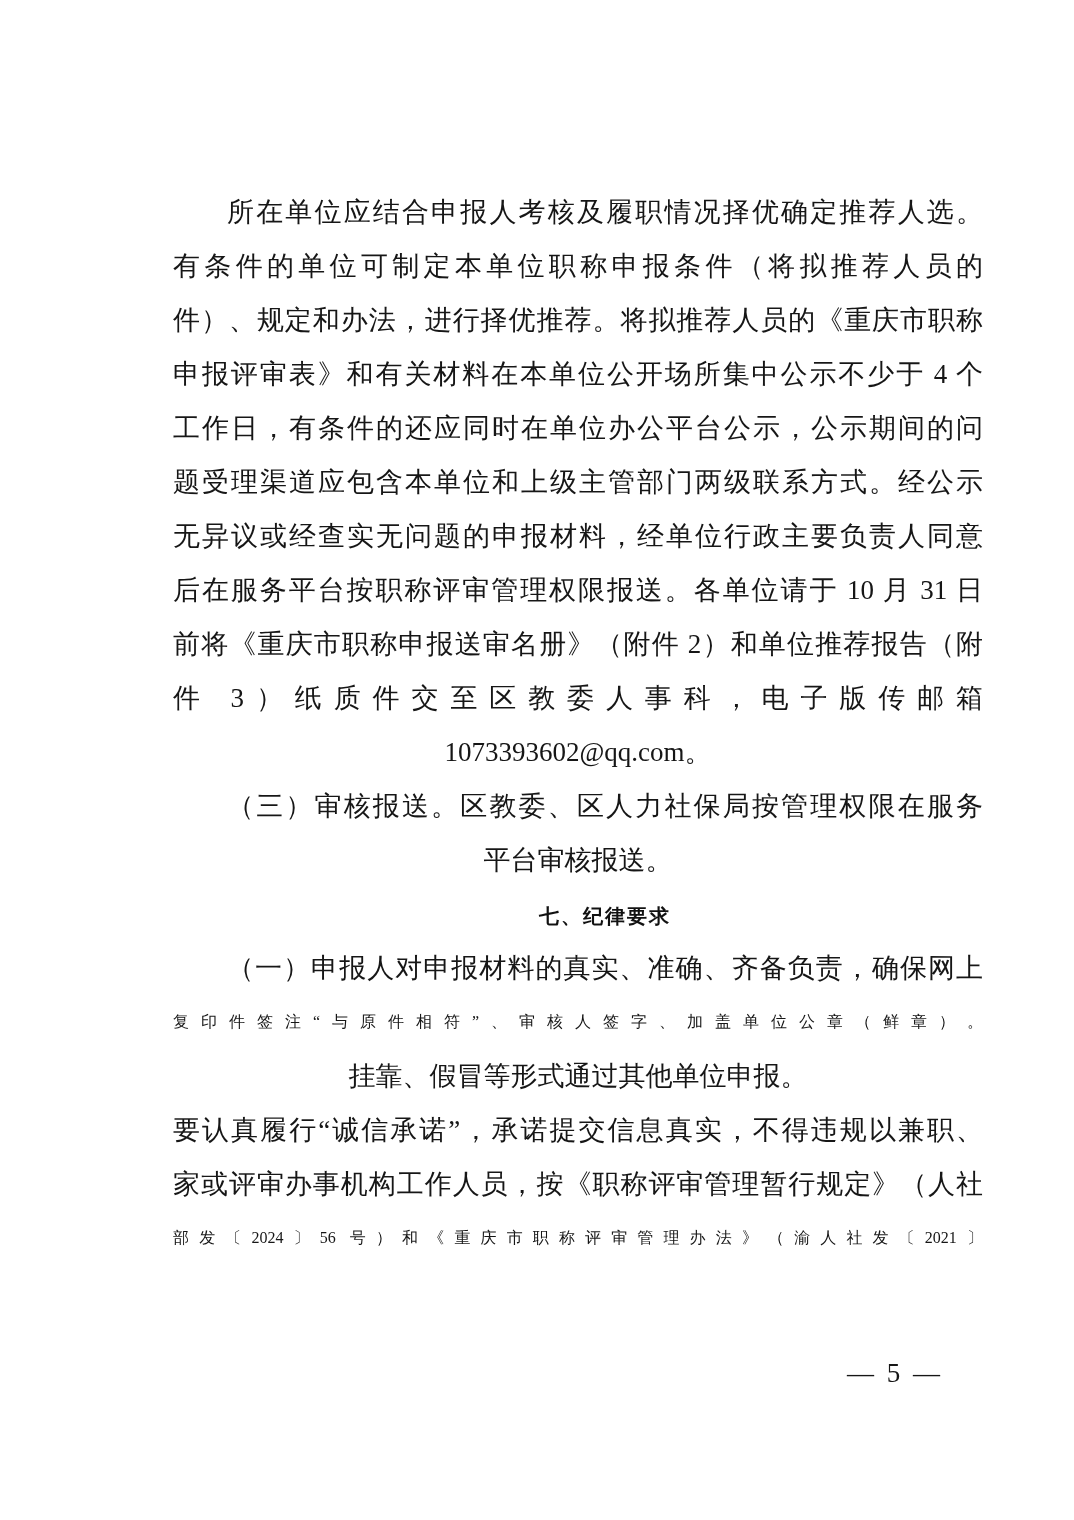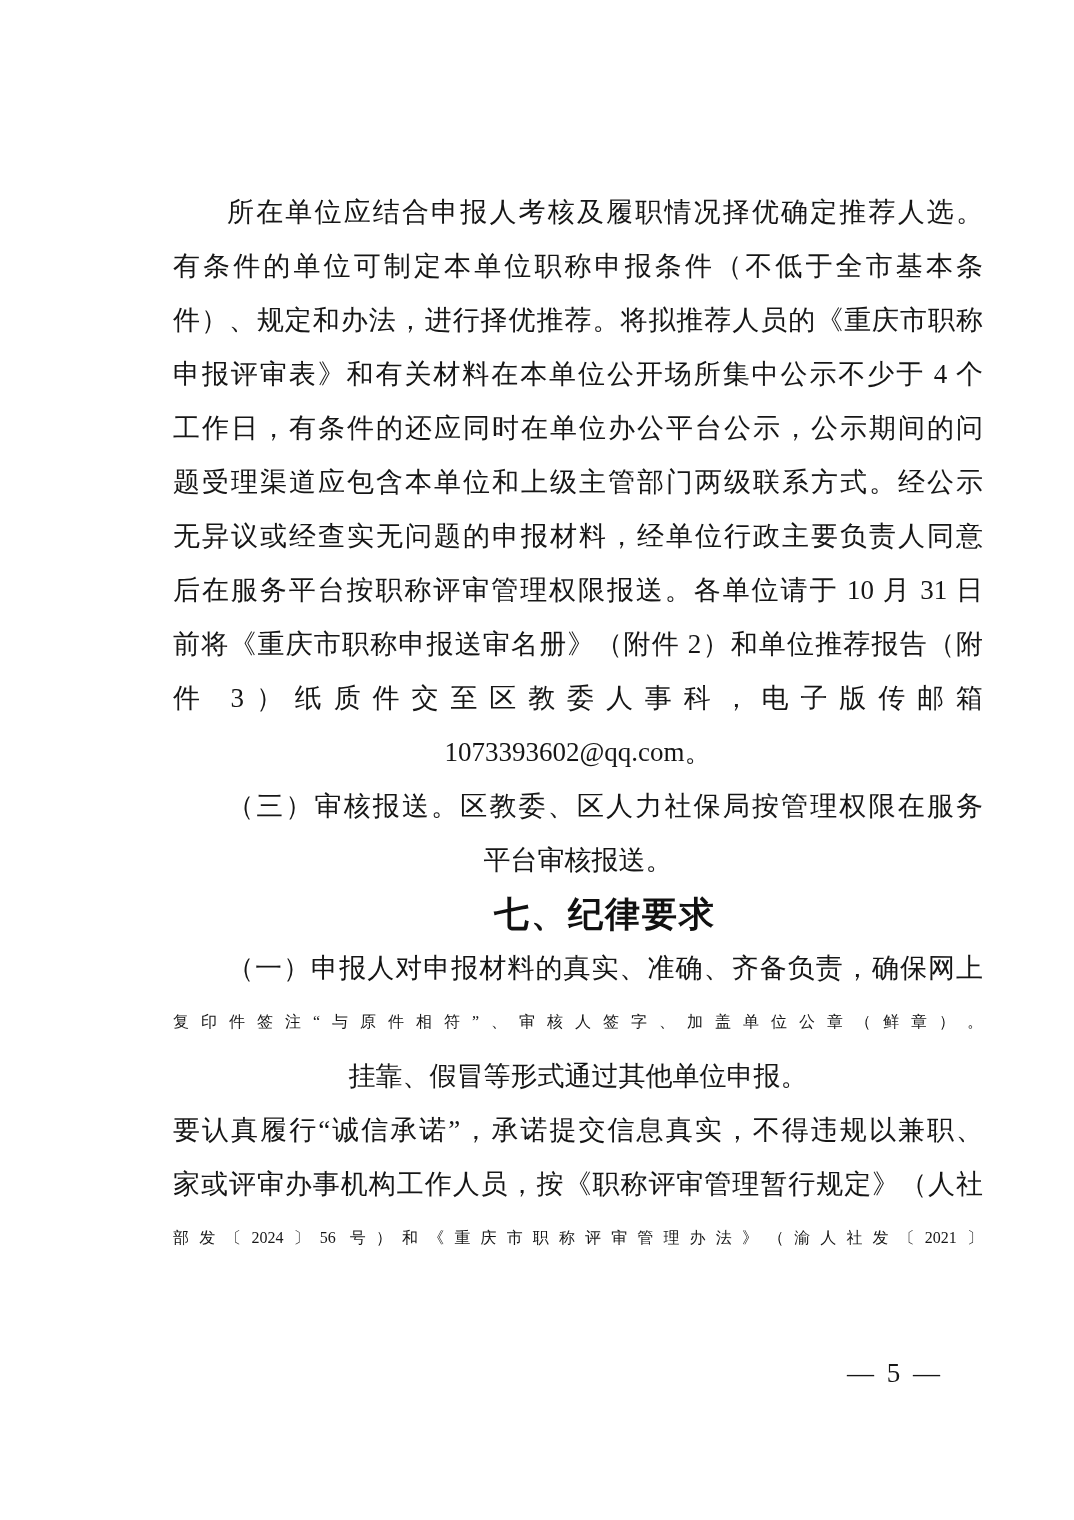--- a/index.html
+++ b/index.html
@@ -34,42 +34,42 @@
     text-align: justify;
     text-align-last: justify;
     text-justify: inter-ideograph;
   }
   .indent { padding-left: 54px; }
   .tight { font-size: 16px; }
   .b { font-weight: normal; }
   .heading span {
     font-family: "Liberation Sans", "DejaVu Sans", sans-serif;
     font-weight: bold;
-    font-size: 35px;
+    font-size: 20px;
     letter-spacing: 2px;
     color: #111111;
   }
   .pagenum {
     position: absolute;
     left: 133px; top: 1358px;
     width: 810px;
     text-align: right;
     font-size: 27px;
     letter-spacing: 3px;
     color: #161616;
   }
 </style>
 </head>
 <body>
 
 <div class="page">
   <div class="content">
 
     <div class="line fill indent"><span>所在单位应结合申报人考核及履职情况择优确定推荐人选。</span></div>
-    <div class="line fill"><span>有条件的单位可制定本单位职称申报条件（不低于全市基本条</span></div>
+    <div class="line fill"><span>有条件的单位可制定本单位职称申报条件（将拟推荐人员的</span></div>
     <div class="line fill"><span>件）、规定和办法，进行择优推荐。将拟推荐人员的《重庆市职称</span></div>
     <div class="line fill"><span>申报评审表》和有关材料在本单位公开场所集中公示不少于 4 个</span></div>
     <div class="line fill"><span>工作日，有条件的还应同时在单位办公平台公示，公示期间的问</span></div>
     <div class="line fill"><span>题受理渠道应包含本单位和上级主管部门两级联系方式。经公示</span></div>
     <div class="line fill"><span>无异议或经查实无问题的申报材料，经单位行政主要负责人同意</span></div>
     <div class="line fill"><span>后在服务平台按职称评审管理权限报送。各单位请于 10 月 31 日</span></div>
     <div class="line fill"><span>前将《重庆市职称申报送审名册》（附件 2）和单位推荐报告（附</span></div>
     <div class="line fill"><span>件 3）纸质件交至区教委人事科，电子版传邮箱</span></div>
     <div class="line"><span>1073393602@qq.com。</span></div>
     <div class="line fill indent"><span class="b">（三）审核报送。</span><span>区教委、区人力社保局按管理权限在服务</span></div>

